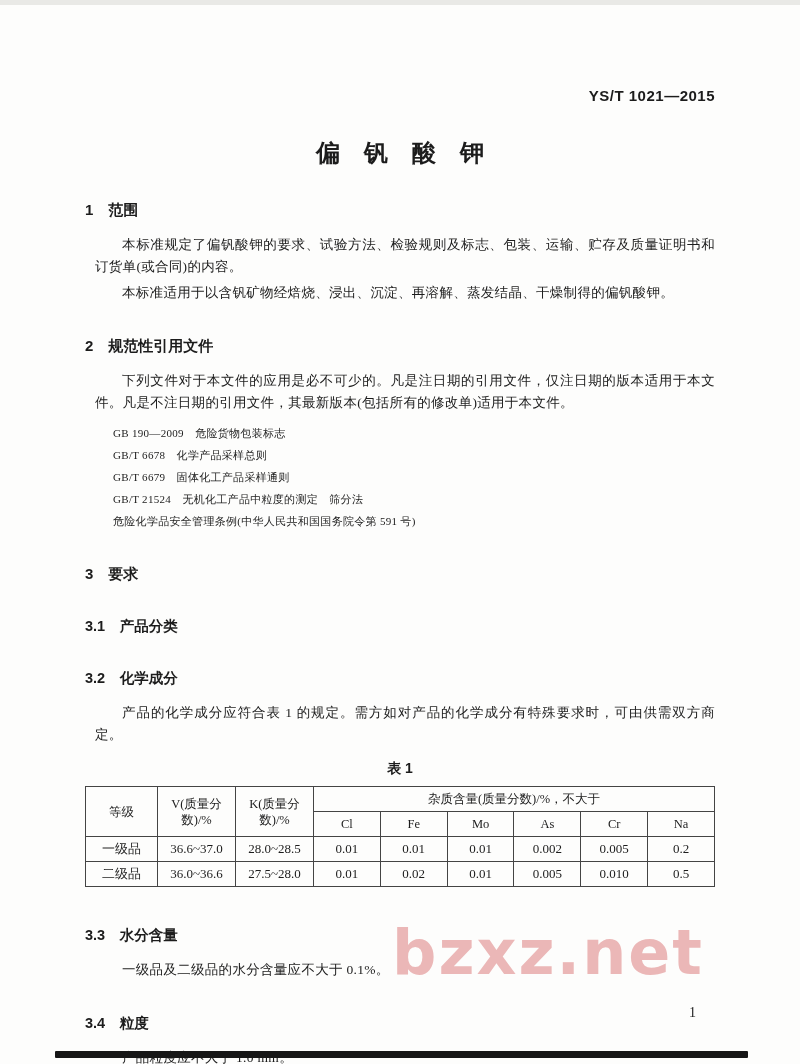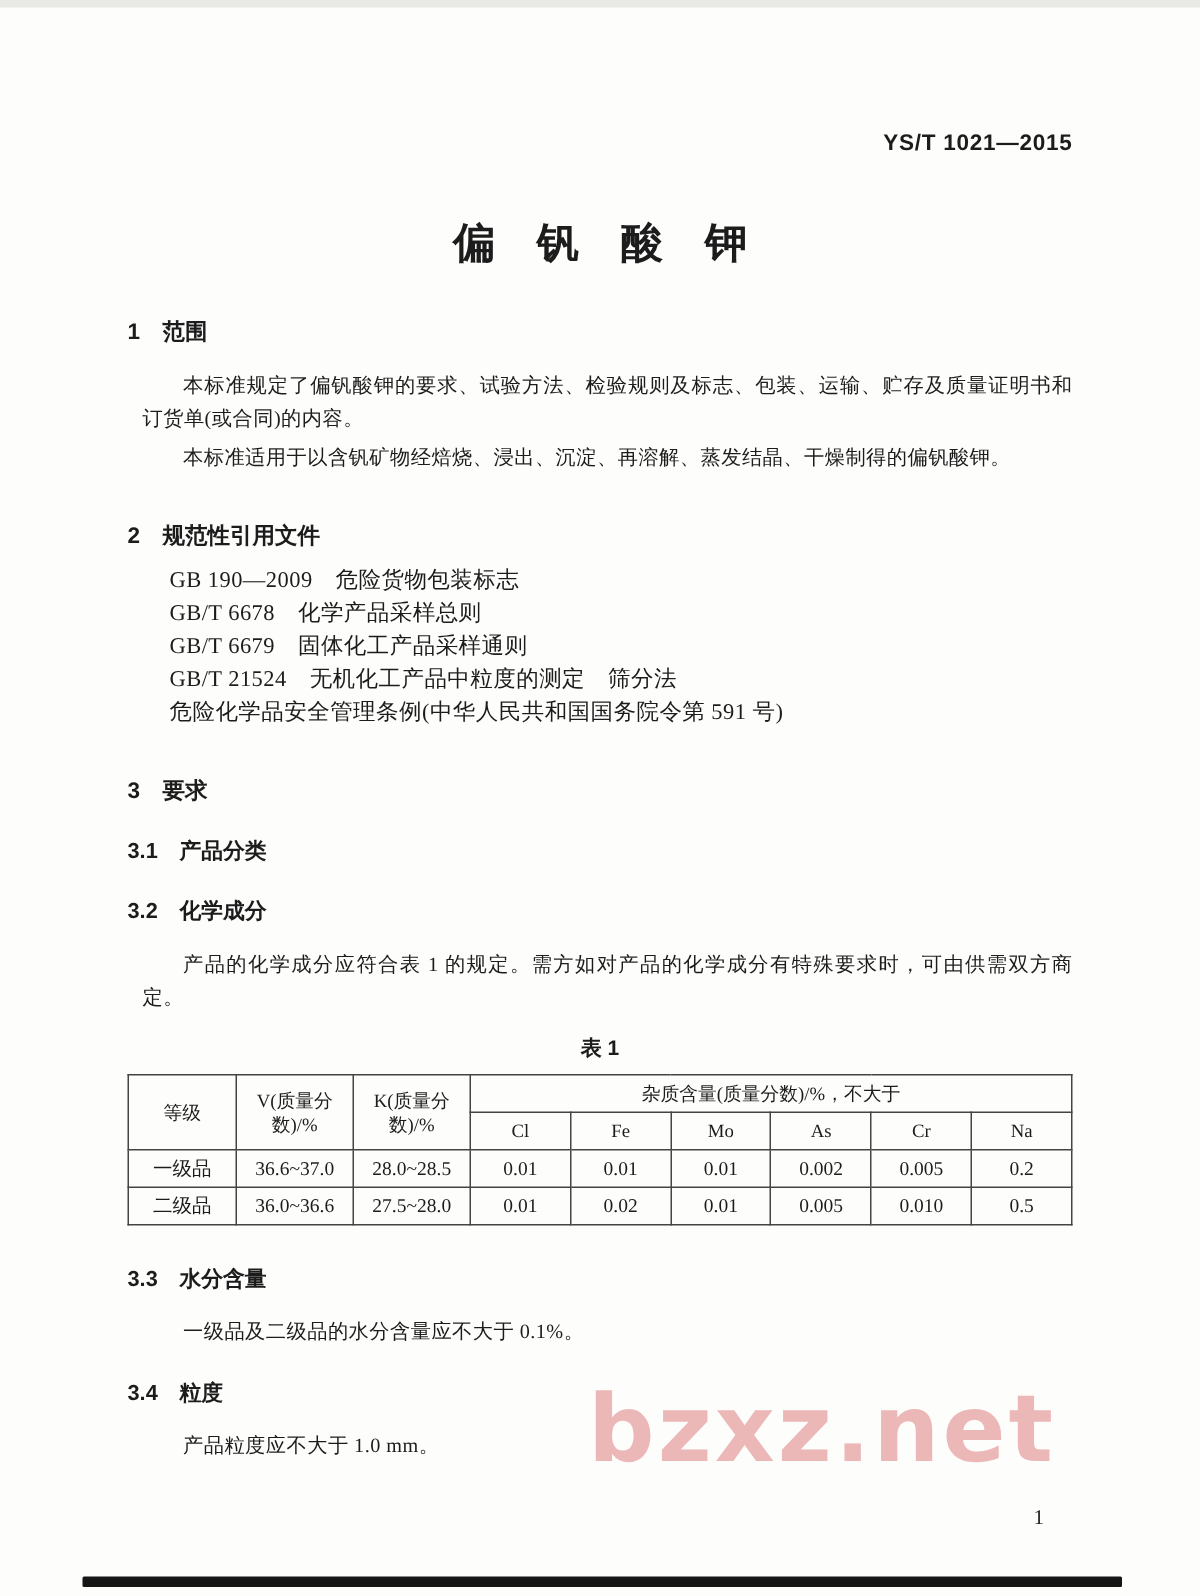--- a/index.html
+++ b/index.html
@@ -17,47 +17,47 @@
   .content {
     position:absolute; top:0; left:85px; width:630px;
   }
 
   .doc-number {
     margin-top:86px; text-align:right;
     font-family:"Liberation Sans","DejaVu Sans",sans-serif;
     font-weight:bold; font-size:15px; line-height:20px; letter-spacing:0.5px;
   }
   .title {
-    margin-top:44px; text-align:center;
-    font-family:Liberation Mono, monospace;
-    font-weight:bold; font-size:28px; line-height:30px;
+    margin-top:32px; text-align:center;
+    font-family:Liberation Sans, sans-serif;
+    font-weight:bold; font-size:24px; line-height:30px;
     letter-spacing:1em; padding-left:1em;
   }
 
   .h-sec {
     margin-top:32px;
     font-family:"Liberation Sans","DejaVu Sans",sans-serif;
     font-weight:bold; font-size:15px; line-height:20px;
   }
   .h-sub {
-    margin-top:20px;
+    margin-top:32px;
     font-family:"Liberation Sans","DejaVu Sans",sans-serif;
     font-weight:bold; font-size:14.5px; line-height:20px;
   }
-  .after-table { margin-top:26px; }
+  .after-table { margin-top:38px; }
 
   .para {
     margin-top:14px; font-size:13.5px; line-height:22px;
     text-indent:2em; text-align:justify; letter-spacing:0.3px;margin-left:10px;
   }
   .para + .para { margin-top:4px; }
 
   .refs { margin-top:8px; }
   .ref {
-    padding-left:28px; font-size:15px; line-height:22px; letter-spacing:0.3px;
+    padding-left:28px; font-size:11px; line-height:22px; letter-spacing:0.3px;
   }
 
   .table-caption {
     margin-top:12px; text-align:center;
     font-family:"Liberation Sans","DejaVu Sans",sans-serif;
     font-weight:bold; font-size:14px; line-height:20px;
   }
   table.t1 {
     margin-top:8px; width:100%; border-collapse:collapse; table-layout:fixed;
     font-size:13px; text-align:center; border:1.5px solid #333;
@@ -93,20 +93,21 @@
 
   <div class="content">
     <div class="doc-number">YS/T 1021—2015</div>
     <h1 class="title">偏钒酸钾</h1>
 
     <h2 class="h-sec">1　范围</h2>
     <p class="para">本标准规定了偏钒酸钾的要求、试验方法、检验规则及标志、包装、运输、贮存及质量证明书和订货单(或合同)的内容。</p>
     <p class="para">本标准适用于以含钒矿物经焙烧、浸出、沉淀、再溶解、蒸发结晶、干燥制得的偏钒酸钾。</p>
 
     <h2 class="h-sec">2　规范性引用文件</h2>
+    <p class="para">下列文件对于本文件的应用是必不可少的。凡是注日期的引用文件，仅注日期的版本适用于本文件。凡是不注日期的引用文件，其最新版本(包括所有的修改单)适用于本文件。</p>
     <div class="refs">
       <div class="ref">GB 190—2009　危险货物包装标志</div>
       <div class="ref">GB/T 6678　化学产品采样总则</div>
       <div class="ref">GB/T 6679　固体化工产品采样通则</div>
       <div class="ref">GB/T 21524　无机化工产品中粒度的测定　筛分法</div>
       <div class="ref">危险化学品安全管理条例(中华人民共和国国务院令第 591 号)</div>
     </div>
 
     <h2 class="h-sec">3　要求</h2>
 

